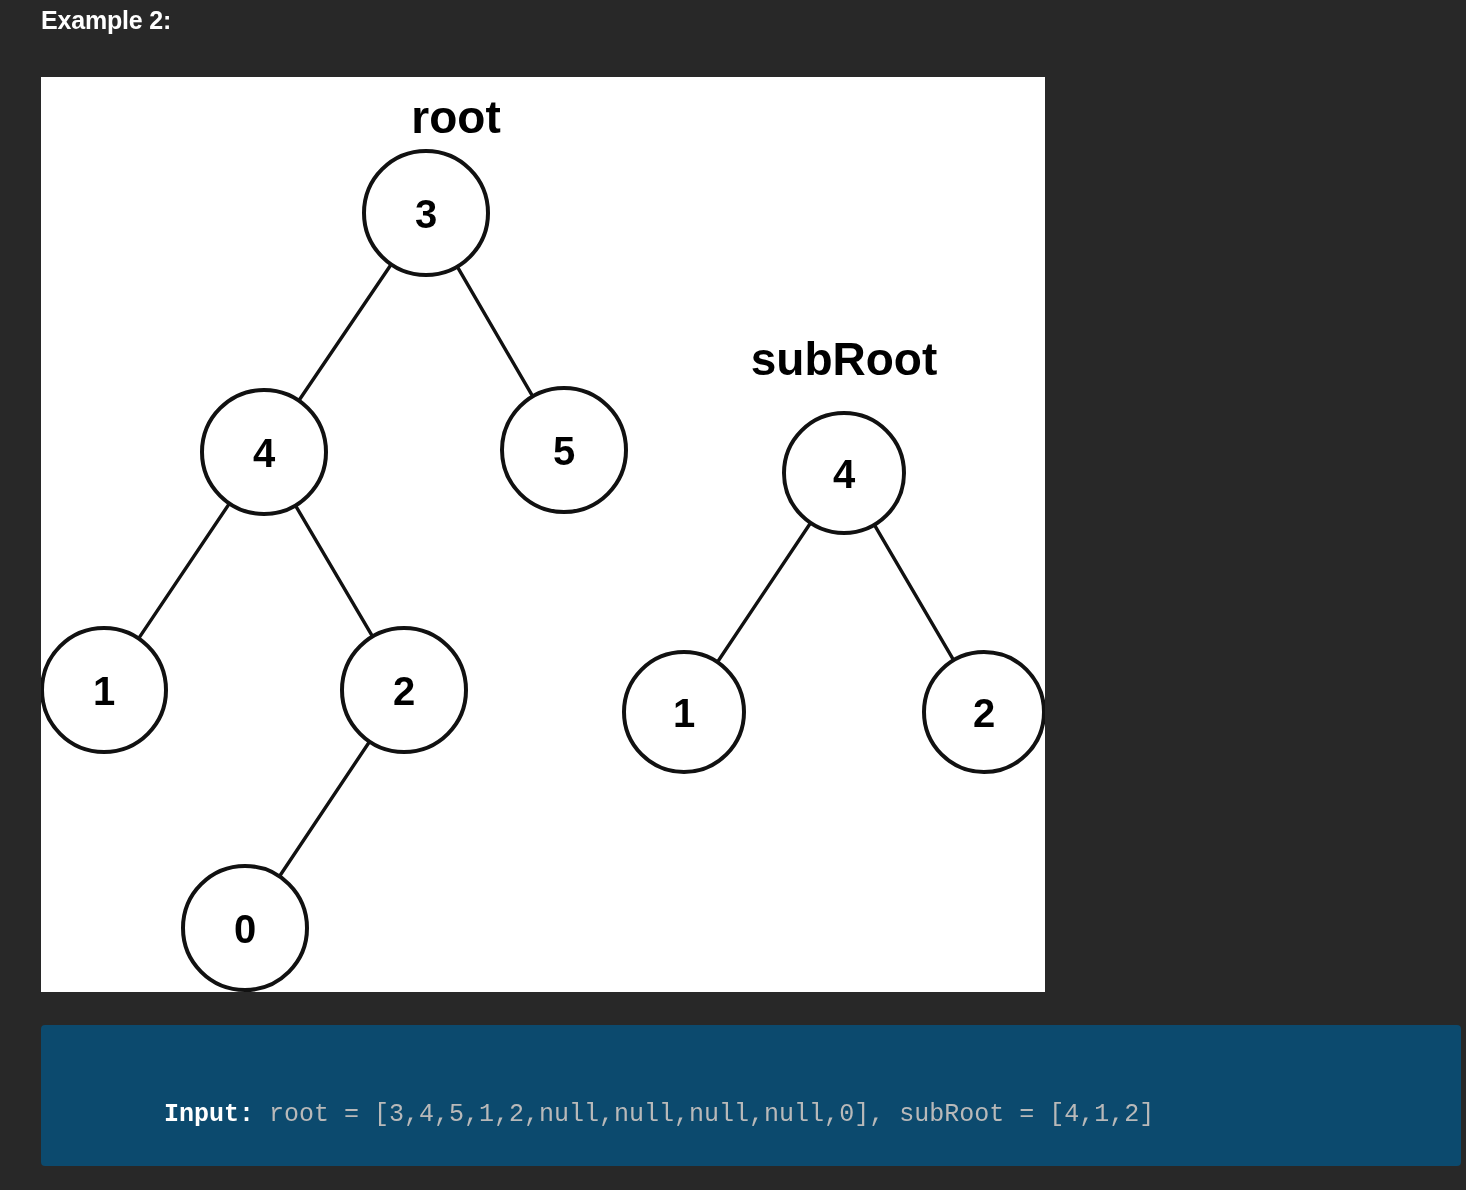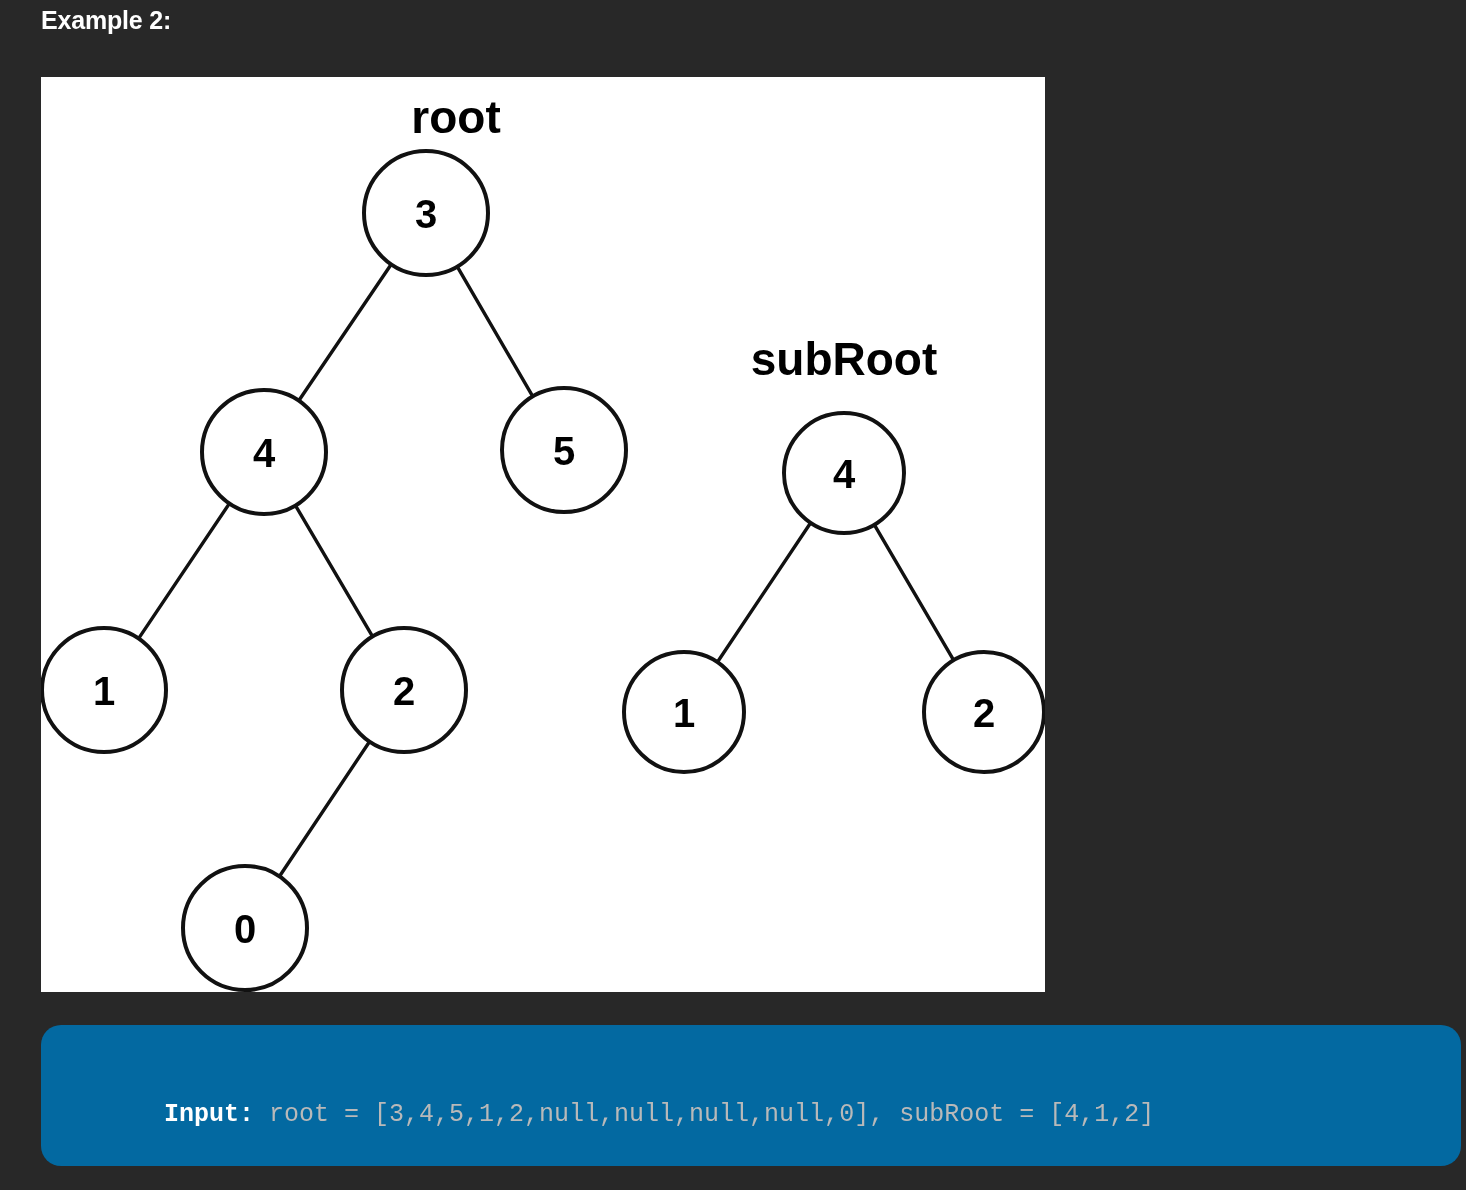--- a/index.html
+++ b/index.html
@@ -65,22 +65,22 @@
     stroke-width: 3.4;
     fill: none;
     stroke-linecap: round;
   }
   .code-block {
     position: absolute;
     left: 30px;
     top: 1025px;
     width: 1420px;
     height: 141px;
-    background: #0369a1;
-    border-radius: 20px;
+    background: #0c4a6e;
+    border-radius: 4px;
     box-sizing: border-box;
     padding: 36px 0 0 33px;
   }
   .code-line {
     font-family: "Liberation Mono", "DejaVu Sans Mono", monospace;
     font-size: 25px;
     line-height: 36px;
     color: #b9b9b9;
     white-space: pre;
   }

